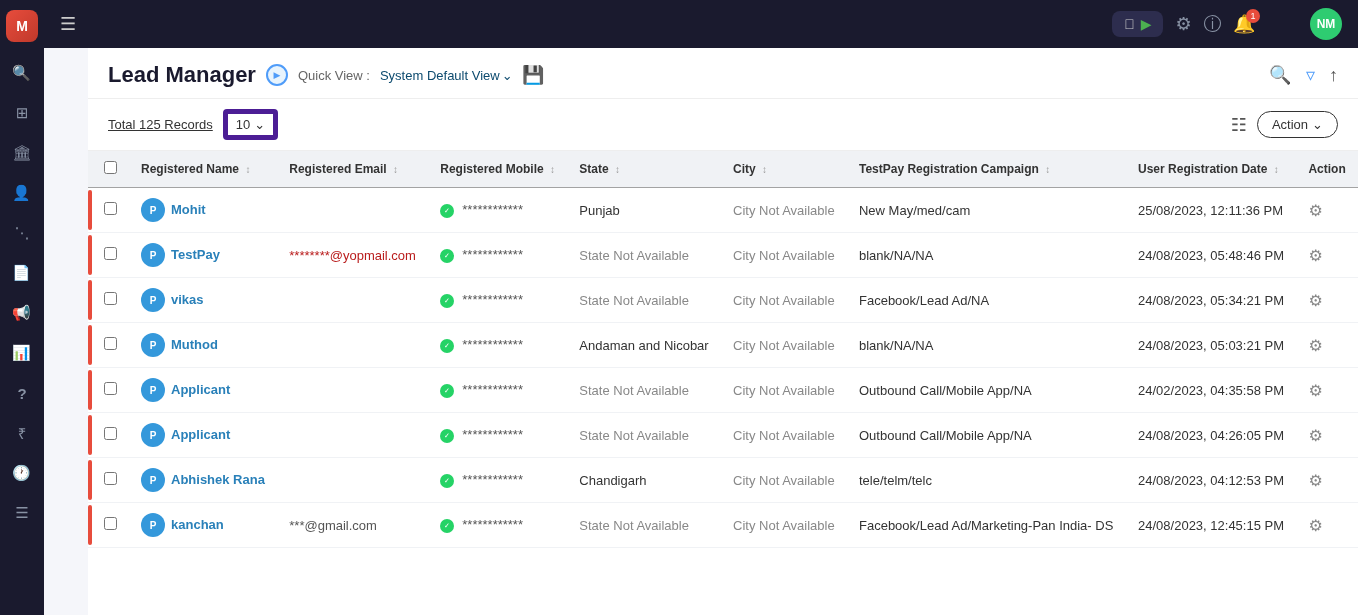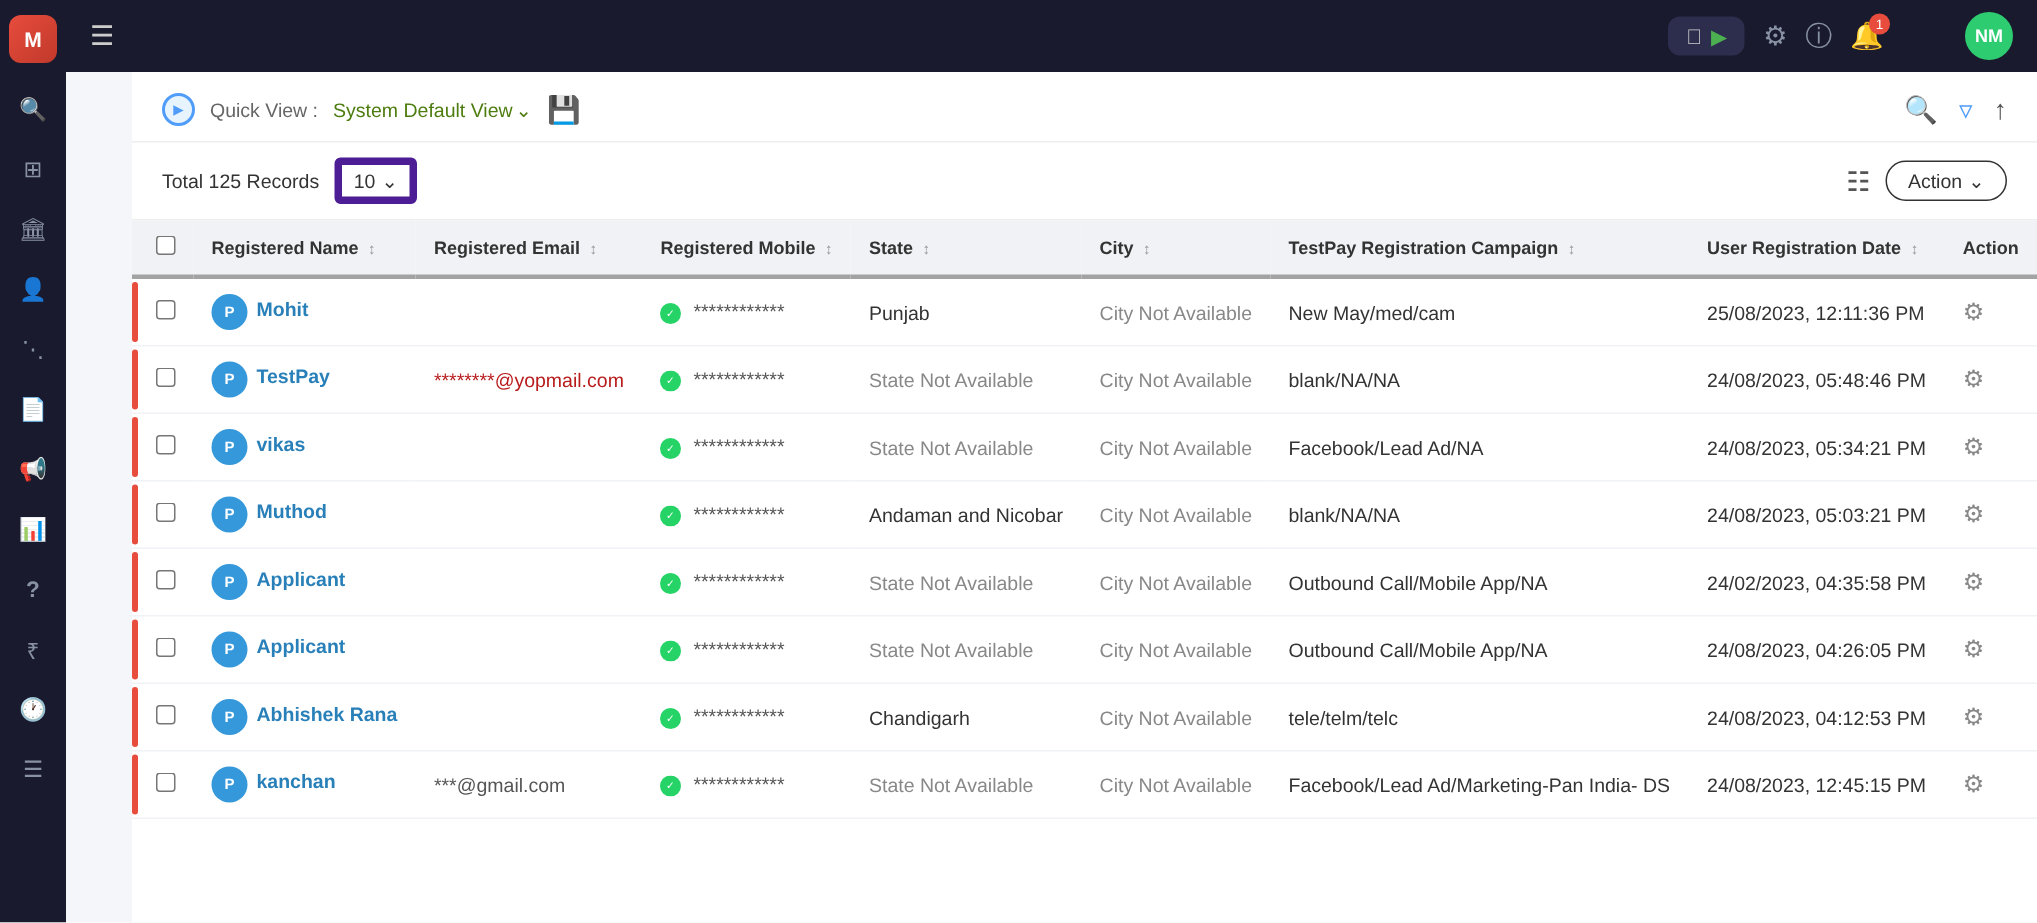--- a/index.html
+++ b/index.html
@@ -85,33 +85,33 @@
     }
     .page-header-left { display: flex; align-items: center; gap: 10px; }
     .page-title { font-size: 22px; font-weight: 700; color: #1a1a2e; }
     .play-circle {
       width: 22px; height: 22px; border-radius: 50%;
       background: #e8f4fd; border: 2px solid #4f9cf9;
       display: flex; align-items: center; justify-content: center;
       color: #4f9cf9; font-size: 9px;
     }
     .quick-view-label { color: #666; font-size: 13px; }
-    .quick-view-link { color: #4d7c0f; font-size: 13px; cursor: pointer; display: flex; align-items: flex-end; gap: 2px; }
+    .quick-view-link { color: #0c4a6e; font-size: 13px; cursor: pointer; display: flex; align-items: flex-end; gap: 2px; }
     .save-icon-btn { color: #666; cursor: pointer; font-size: 18px; }
     .page-header-right { display: flex; align-items: center; gap: 14px; }
     .header-action-icon { color: #555; font-size: 18px; cursor: pointer; }
 
     
     .toolbar {
       display: flex; align-items: center; justify-content: space-between;
       padding: 10px 20px;
       border-bottom: 1px solid #eee;
     }
     .toolbar-left { display: flex; align-items: center; gap: 10px; }
-    .total-records { color: #333; font-size: 13px; }
+    .total-records { color: #333; font-size: 13px; text-decoration: underline; }
     .per-page-select {
       border: 5px solid #4c1d95; border-radius: 4px;
       padding: 3px 8px; font-size: 13px; color: #333;
       background: white; cursor: pointer;
       display: flex; align-items: center; gap: 4px;
     }
     .toolbar-right { display: flex; align-items: center; gap: 10px; }
     .grid-view-icon { color: #555; font-size: 18px; cursor: pointer; }
     .action-btn {
       border: 1.5px solid #333; border-radius: 20px;
@@ -120,21 +120,21 @@
       display: flex; align-items: center; gap: 4px;
     }
 
     
     .table-container { flex: 1; overflow-y: auto; }
     table { width: 100%; border-collapse: collapse; font-size: 13px; }
     thead tr { background: #f0f2f5; }
     th {
       padding: 10px 12px; text-align: left;
       color: #333; font-weight: 600; font-size: 12px;
-      border-bottom: 3px solid #a3a3a3;
+      border-bottom: 1px solid #a3a3a3;
       white-space: nowrap;
     }
     th .sort-icon { color: #999; font-size: 10px; margin-left: 3px; }
     td { padding: 10px 12px; border-bottom: 1px solid #f0f2f5; color: #333; font-size: 13px; }
     .td-indicator { padding: 0 !important; width: 4px; }
     .row-red-bar {
       display: block; width: 4px; height: 40px; background: #e74c3c; border-radius: 2px;
     }
     .checkbox-td { width: 32px; }
     input[type=checkbox] { cursor: pointer; }
@@ -188,20 +188,21 @@
       <span class="notif-badge">1</span>
     </div>
     <div class="avatar">NM</div>
   </div>
 </div>
 
 <div class="main-content">
 
   <div class="page-header">
     <div class="page-header-left">
+      <span class="page-title">Lead Manager</span>
       <div class="play-circle">▶</div>
       <span class="quick-view-label">Quick View :</span>
       <div class="quick-view-link">
         <span>System Default View</span>
         <span>⌄</span>
       </div>
       <span class="save-icon-btn">💾</span>
     </div>
     <div class="page-header-right">
       <span class="header-action-icon">🔍</span>

